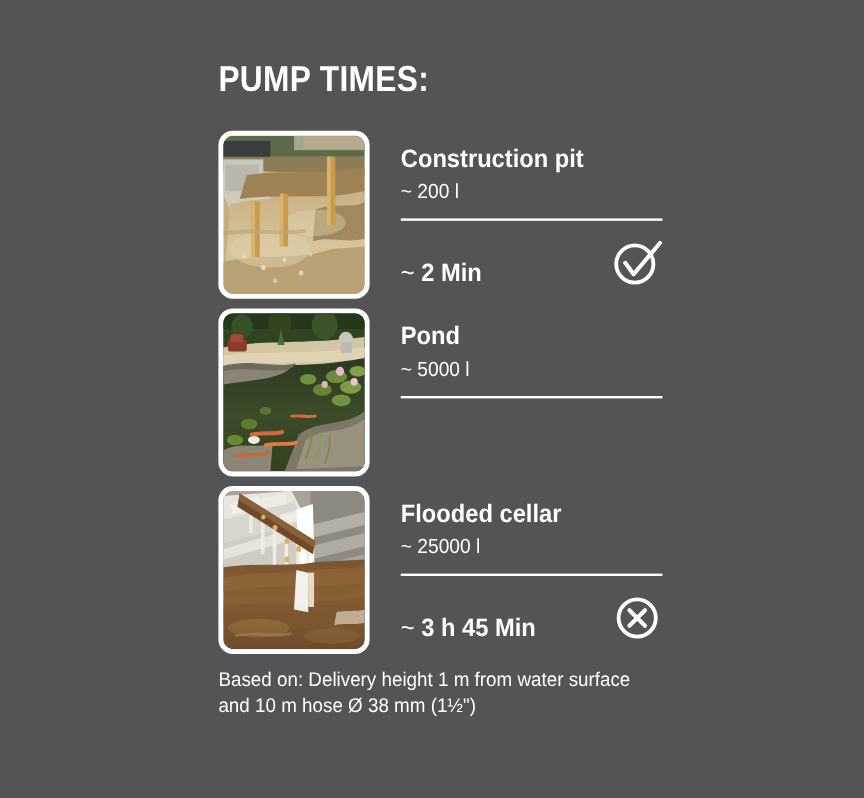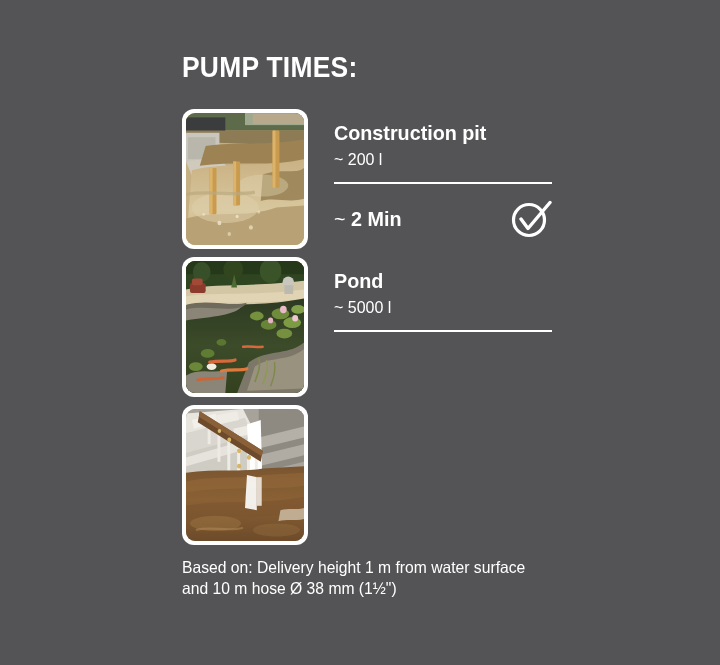--- a/index.html
+++ b/index.html
@@ -97,21 +97,21 @@
   }
   .divider {
     height: 2px;
     background: #ffffff;
     width: 218px;
     margin-top: 12px;
   }
   .bottom-line {
     margin-top: 14px;
     display: flex;
-    align-items: center;
+    align-items: flex-end;
     width: 218px;
     height: 42px;
   }
   .row-time {
     font-size: 21px;
     font-weight: bold;
     white-space: nowrap;
     transform: scaleX(0.94);
     transform-origin: left center;
   }
@@ -314,20 +314,34 @@
               <path d="M0 88 C34 82 66 88 120 80 L120 94 C70 100 34 96 0 100 Z" fill="#7b5530" opacity="0.6"></path>
               <ellipse cx="30" cy="104" rx="26" ry="7" fill="#a67c48" opacity="0.4"></ellipse>
               <ellipse cx="92" cy="110" rx="24" ry="6" fill="#9c7342" opacity="0.35"></ellipse>
               <path d="M62 60 L72 62 L72 92 L60 90 Z" fill="#ffffff" opacity="0.9"></path>
               <rect x="72" y="62" width="5" height="26" fill="#f2efe8" opacity="0.85"></rect>
               <path d="M96 92 C104 90 112 92 120 90 L120 100 C110 102 102 100 94 102 Z" fill="#cfc2aa" opacity="0.8"></path>
               <path d="M10 110 C26 106 42 112 58 108" stroke="#b58c57" stroke-width="2" fill="none" opacity="0.5"></path>
             </svg>
           </div>
         </div>
+        <div class="info">
+          <div class="row-title">Flooded cellar</div>
+          <div class="row-volume">~ 25000 l</div>
+          <div class="divider"></div>
+          <div class="bottom-line">
+            <div class="row-time"><span class="tilde">~</span>&nbsp;<span>3 h 45 Min</span></div>
+            <span class="status-icon">
+              <svg width="42" height="42" viewBox="0 0 42 42" aria-hidden="true">
+                <circle cx="21" cy="21" r="15.5" fill="none" stroke="#ffffff" stroke-width="3.2"></circle>
+                <path d="M14.5 14.5 L27.5 27.5 M27.5 14.5 L14.5 27.5" fill="none" stroke="#ffffff" stroke-width="3.4" stroke-linecap="round"></path>
+              </svg>
+            </span>
+          </div>
+        </div>
       </div>
 
     </div>
 
     <div class="footnote">
       <div>Based on: Delivery height 1 m from water surface</div>
       <div>and 10 m hose Ø 38 mm (1½")</div>
     </div>
 
   </div>

